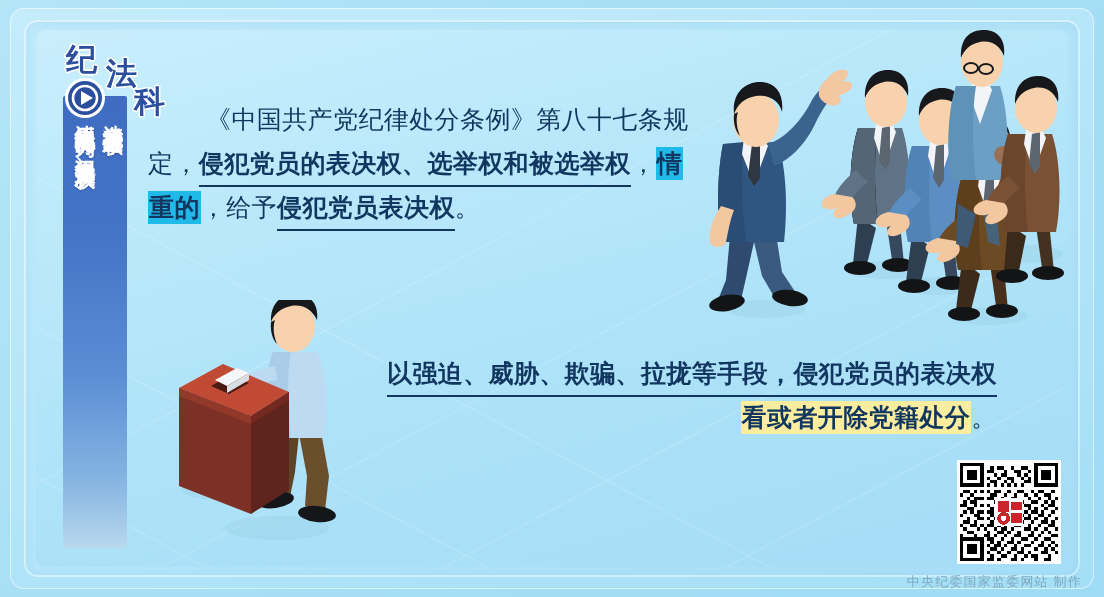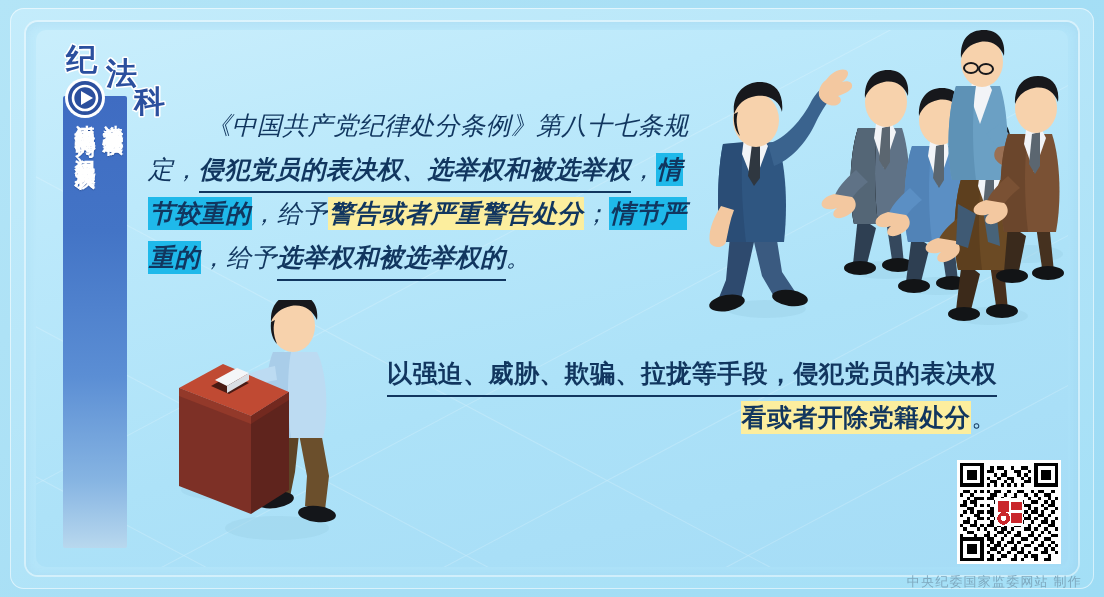--- a/index.html
+++ b/index.html
@@ -107,21 +107,21 @@
   .para {
     position: absolute;
     color: #11365f;
     font-family: "Liberation Serif", "DejaVu Serif", serif;
     font-size: 25px;
     line-height: 44px;
     letter-spacing: .4px;
     z-index: 7;
     white-space: nowrap;
   }
-  .para-1 { left: 148px; top: 104px; font-style: italic; }
+  .para-1 { left: 148px; top: 98px; }
   .para-2 { left: 387px; top: 352px; }
   .para .ln { display: block; height: 44px; }
   .para-1 .ln { text-align: left; }
 
   .bold { font-weight: bold; }
   .u-line {
     border-bottom: 2px solid #11365f;
     padding-bottom: 8px;
   }
   .hl-cyan {
@@ -377,24 +377,21 @@
   </div>
 
   <div class="para para-1">
     <span class="ln">
       <span class="indent">《中国共产党纪律处分条例》第八十七条规</span>
     </span>
     <span class="ln">
       <span>定，</span><span class="bold u-line">侵犯党员的表决权、选举权和被选举权</span><span>，</span><span class="hl-cyan">情</span>
     </span>
     <span class="ln">
-      <span class="hl-cyan">节较重的</span><span>，给予</span><span class="hl-yellow">警告或者严重警告处分</span><span>；</span><span class="hl-cyan">情节严</span>
-    </span>
-    <span class="ln">
-      <span class="hl-cyan">重的</span><span>，给予</span><span class="bold u-line">选举权和被选举权的</span><span>。</span>
+      <span class="hl-cyan">重的</span><span>，给予</span><span class="bold u-line">侵犯党员表决权</span><span>。</span>
     </span>
   </div>
 
   <div class="para para-2">
     <span class="ln">
       <span class="bold u-line">以强迫、威胁、欺骗、拉拢等手段，侵犯党员的表决权</span>
     </span>
     <span class="ln" style="margin-left:-26px;text-align:right;">
       <span class="hl-yellow">看或者开除党籍处分</span><span>。</span>
     </span>

